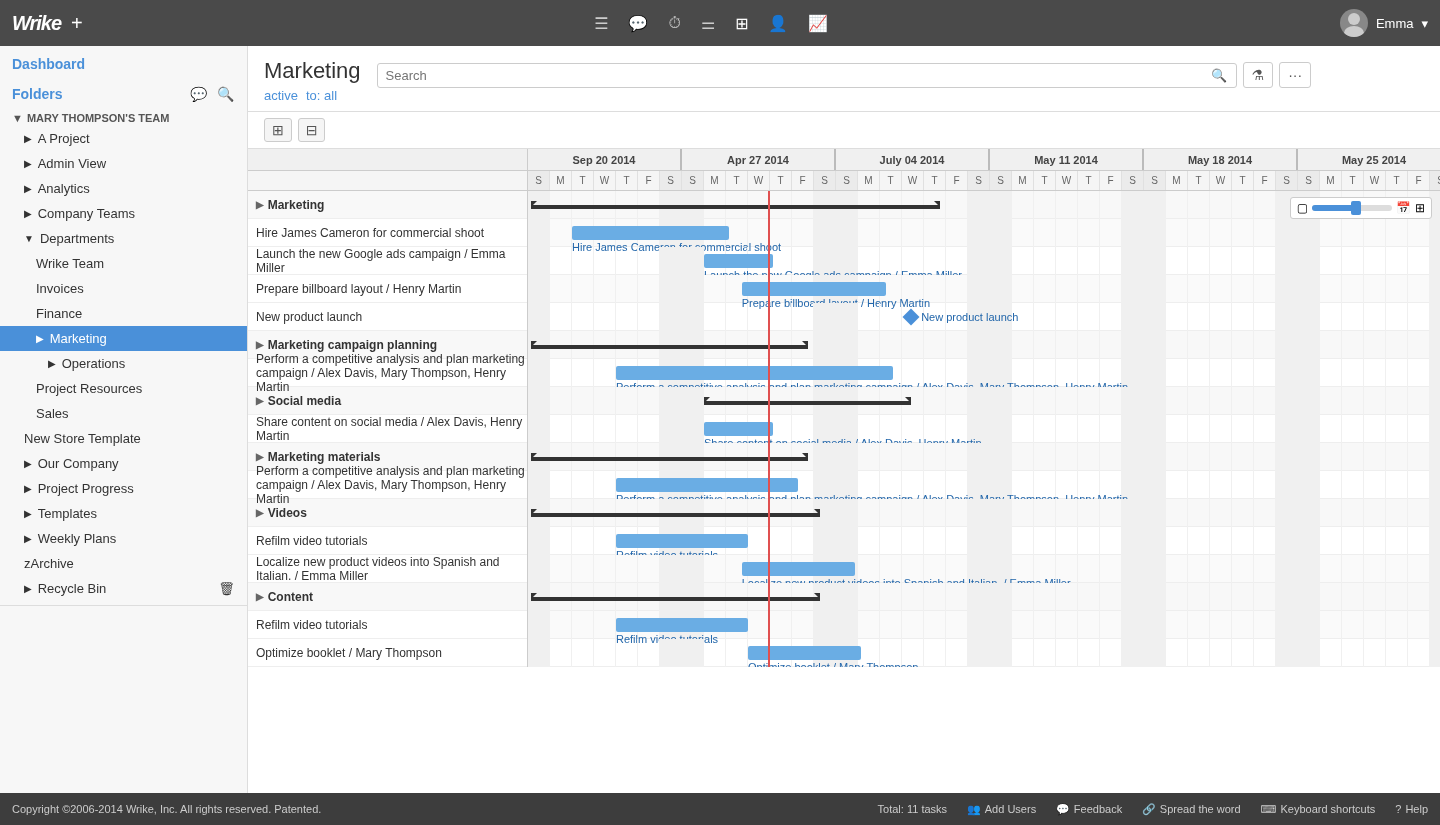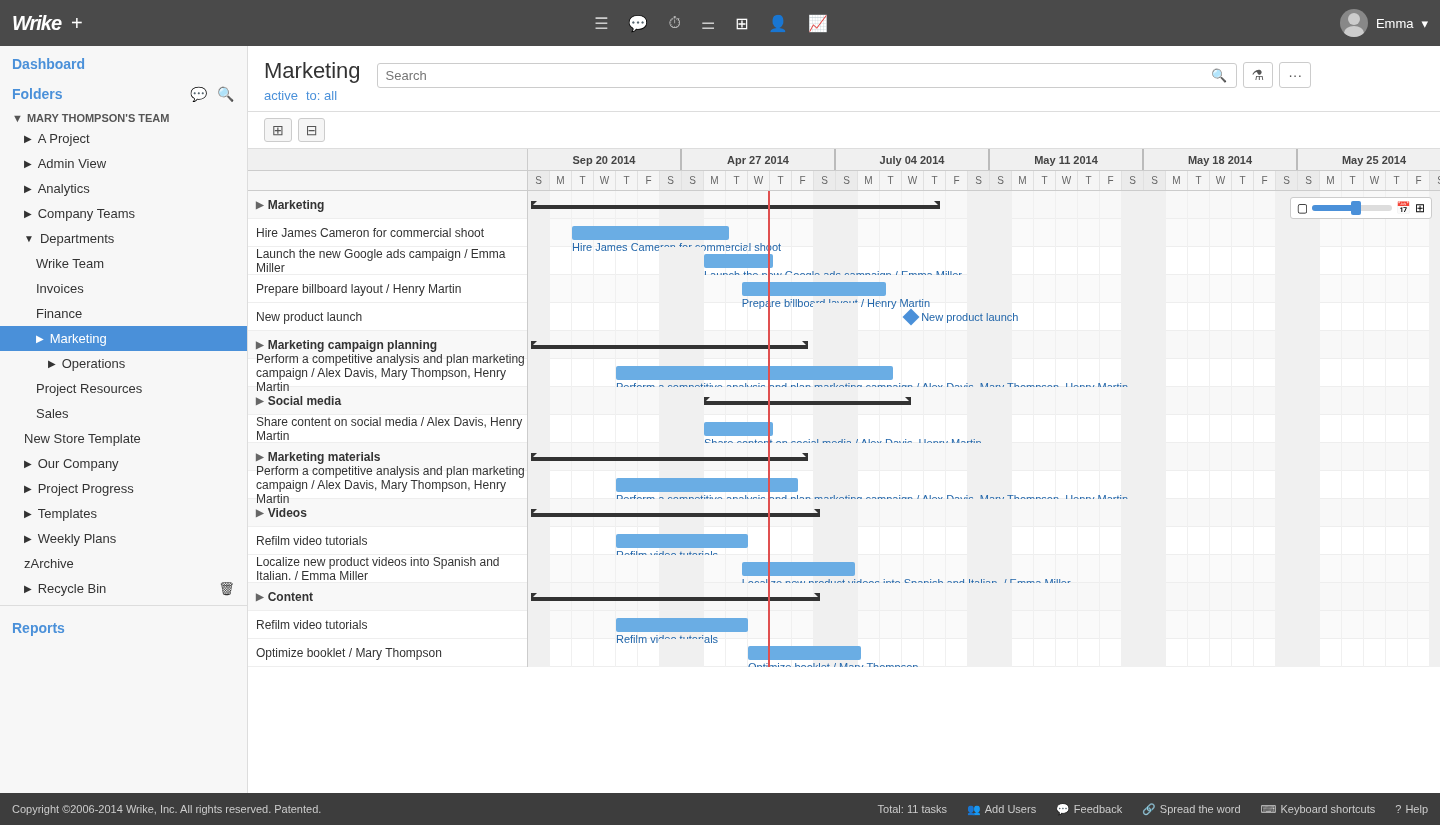--- a/index.html
+++ b/index.html
@@ -441,21 +441,20 @@
     </div>
     <div class="sidebar-item indent1" style="justify-content: space-between;">
       <div style="display:flex;align-items:center;gap:4px;">
         <span class="arrow">▶</span>
         <span>Recycle Bin</span>
       </div>
       <span>🗑</span>
     </div>
 
     <div class="sidebar-divider"></div>
-    <div class="sidebar-section-header">Reports</div>
   </div>
 
   <div id="content">
 
     <div id="content-header">
       <div style="display:flex; align-items:flex-start; gap:16px;">
         <div>
           <div class="content-title">Marketing</div>
           <div class="content-meta">
             <span>active</span>

